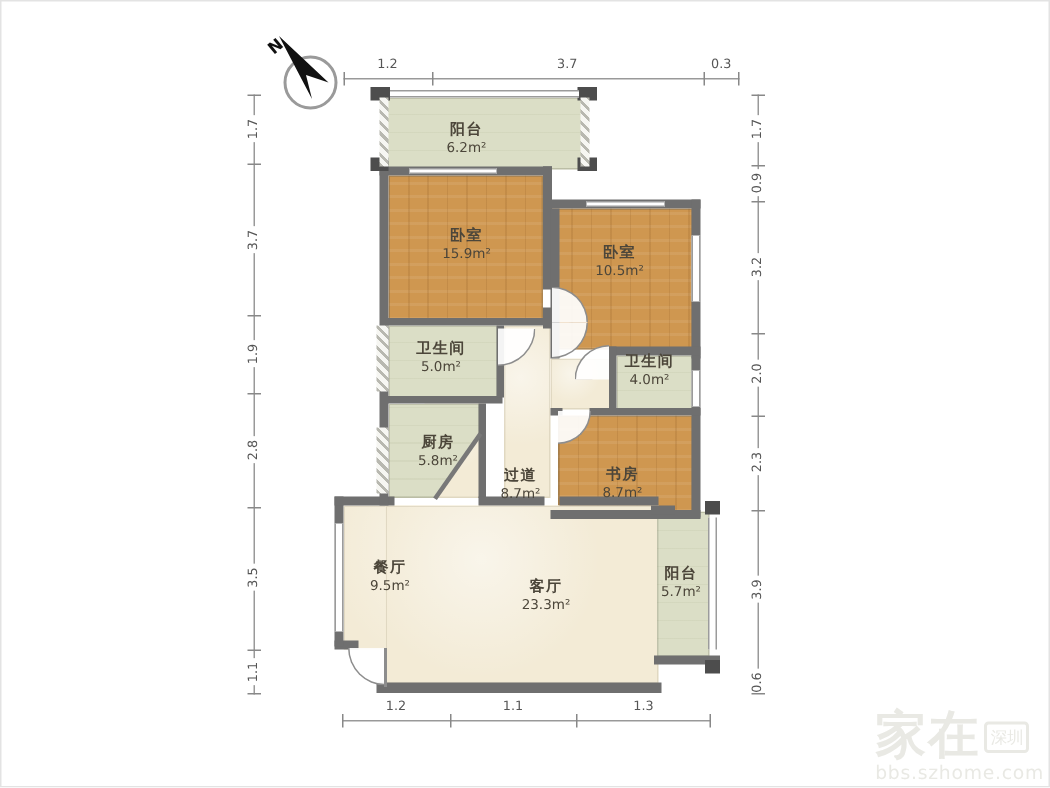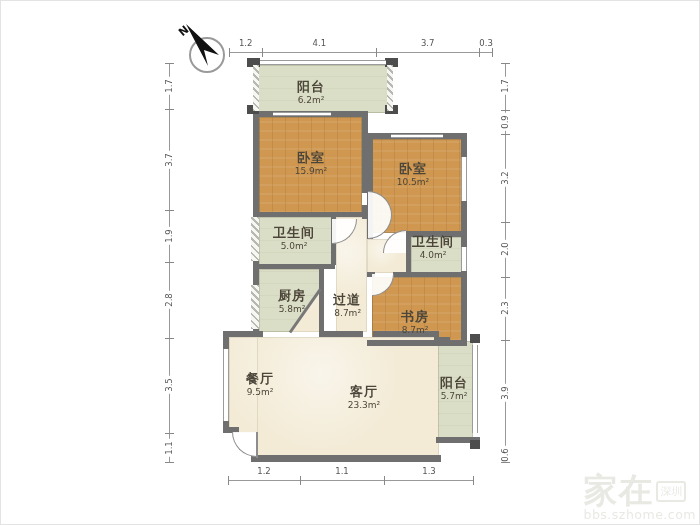--- a/index.html
+++ b/index.html
@@ -26,21 +26,21 @@
   .door{position:absolute;background:rgba(255,255,255,.92);box-sizing:border-box;z-index:5;}
   .d-tr{border-radius:0 100% 0 0;border-top:1.5px solid #8d8d8d;border-right:1.5px solid #8d8d8d;}
   .d-br{border-radius:0 0 100% 0;border-bottom:1.5px solid #8d8d8d;border-right:1.5px solid #8d8d8d;}
   .d-tl{border-radius:100% 0 0 0;border-top:1.5px solid #8d8d8d;border-left:1.5px solid #8d8d8d;}
   .d-bl{border-radius:0 0 0 100%;border-bottom:1.5px solid #8d8d8d;border-left:1.5px solid #8d8d8d;}
   .leaf{position:absolute;background:#8d8d8d;z-index:6;}
   .diag{position:absolute;background:#787878;transform-origin:left center;z-index:6;}
   
   .rlabel{position:absolute;transform:translate(-50%,-50%);display:flex;flex-direction:column;align-items:center;
     line-height:1.25;z-index:7;white-space:nowrap;text-align:center;}
-  .rlabel .nm{font-size:13px;font-weight:600;color:#4c463a;letter-spacing:1px;}
+  .rlabel .nm{font-size:10px;font-weight:600;color:#4c463a;letter-spacing:1px;}
   .rlabel .ar{font-size:9px;color:#4c463a;}
   
   .dim{position:absolute;display:flex;z-index:8;color:#555;}
   .dim-h{height:16px;flex-direction:row;}
   .dim-h::before{content:'';position:absolute;left:0;right:0;bottom:4px;height:1px;background:#999;}
   .dim-h::after{content:'';position:absolute;right:0;bottom:0;width:1px;height:9px;background:#888;}
   .dim-h .seg{position:relative;height:100%;}
   .dim-h .seg::before{content:'';position:absolute;left:0;bottom:0;width:1px;height:9px;background:#888;}
   .dim-h .lbl{position:absolute;top:-3px;left:50%;transform:translateX(-50%);font-size:8.5px;}
   .dim-v{width:16px;flex-direction:column;}
@@ -67,23 +67,20 @@
 
   <svg id="compass" width="56" height="62" viewBox="0 0 56 62">
     <circle cx="30" cy="36" r="17" fill="none" stroke="#9a9a9a" stroke-width="2"></circle>
     <polygon points="9,5 42,36 27,31 31,47" fill="#111"></polygon>
     <text x="2" y="16" font-size="11" font-weight="bold" fill="#111" transform="rotate(-40 6 12)">N</text>
   </svg>
 
   <div class="dim dim-h" style="left:228px;top:40px;width:264px;">
     <div class="seg" style="flex-grow:1.2">
         <span class="lbl">1.2</span>
-      </div>
-    <div class="seg" style="flex-grow:4.1">
-        <span class="lbl">4.1</span>
       </div>
     <div class="seg" style="flex-grow:3.7">
         <span class="lbl">3.7</span>
       </div>
     <div class="seg" style="flex-grow:0.5">
         <span class="lbl">0.3</span>
       </div>
   </div>
 
   <div class="dim dim-h" style="left:227px;top:468px;width:246px;">
@@ -232,21 +229,21 @@
       <span class="ar">5.0m²</span>
     </div>
     <div class="rlabel" style="left:432px;top:247px;">
       <span class="nm">卫生间</span>
       <span class="ar">4.0m²</span>
     </div>
     <div class="rlabel" style="left:291px;top:301px;">
       <span class="nm">厨房</span>
       <span class="ar">5.8m²</span>
     </div>
-    <div class="rlabel" style="left:346px;top:305px;align-items:flex-end;">
+    <div class="rlabel" style="left:346px;top:323px;">
       <span class="nm">过道</span>
       <span class="ar">8.7m²</span>
     </div>
     <div class="rlabel" style="left:414px;top:322px;">
       <span class="nm">书房</span>
       <span class="ar">8.7m²</span>
     </div>
     <div class="rlabel" style="left:259px;top:384px;">
       <span class="nm">餐厅</span>
       <span class="ar">9.5m²</span>

